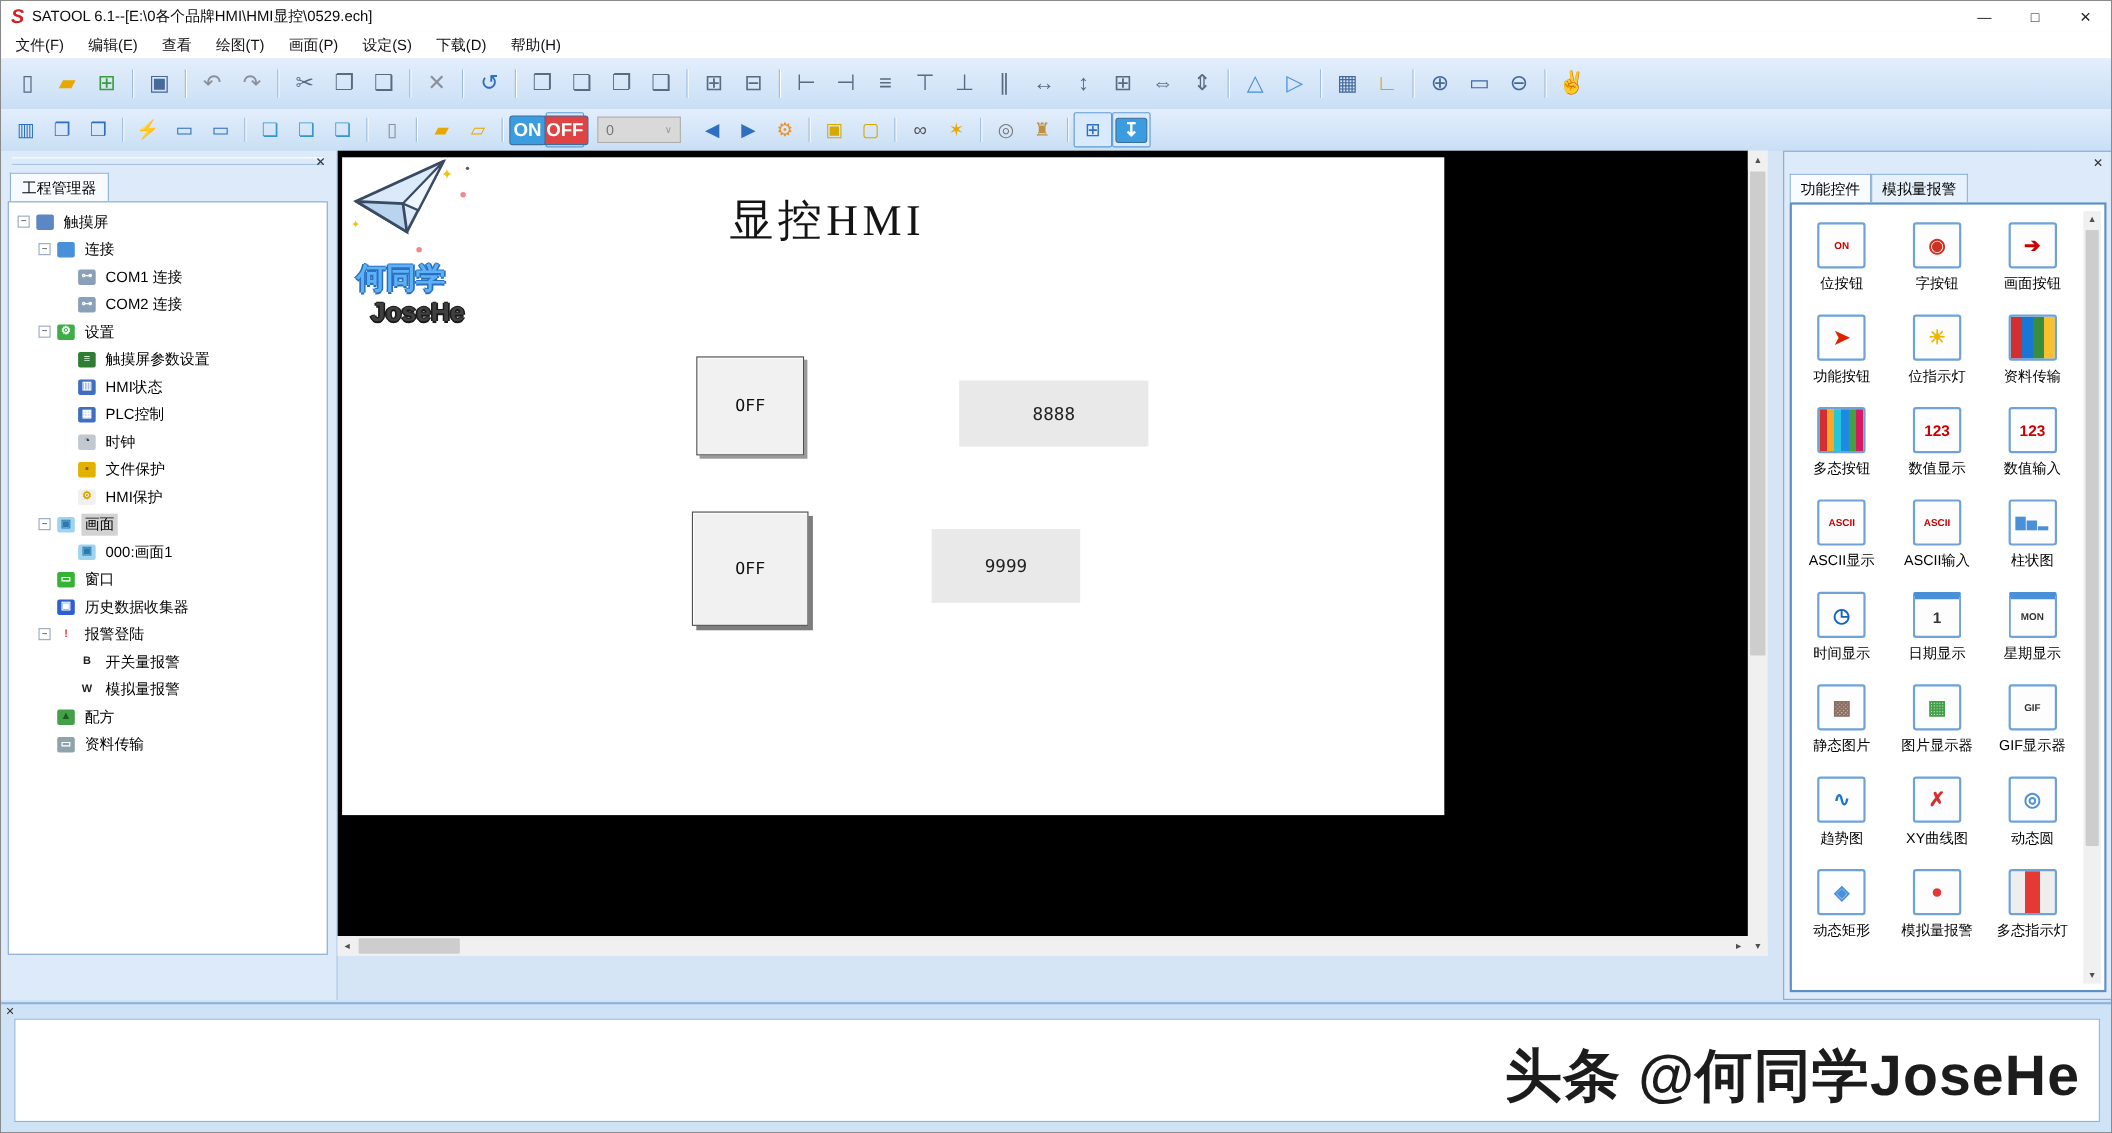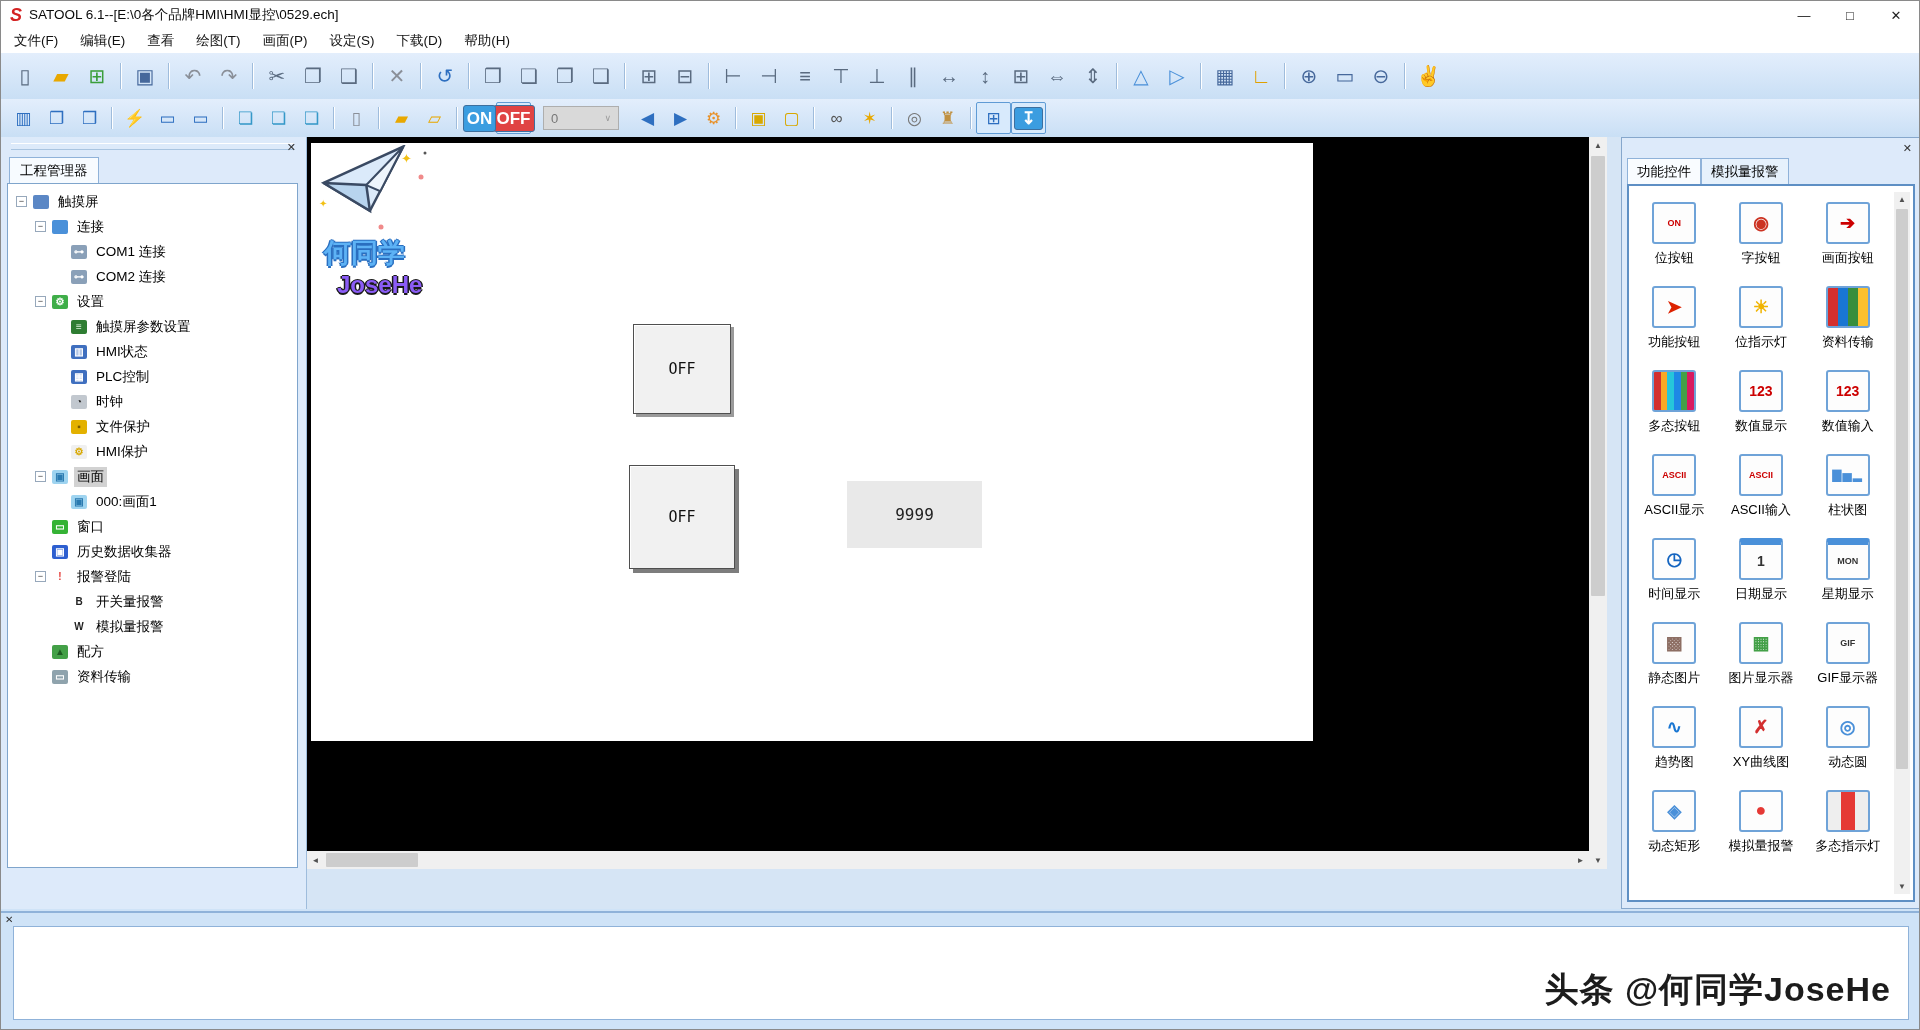--- a/index.html
+++ b/index.html
@@ -52,21 +52,21 @@
   .tlabel{padding:1px 3px;white-space:nowrap;}
   .tlabel.sel{background:#d2d2d2;}
 
   
   .canvas-region{position:absolute;left:306px;top:0;width:1314px;height:772px;background:#d6e5f5;}
   .viewport{position:absolute;left:0;top:0;width:1282px;height:714px;background:#000;}
   .page{position:absolute;left:4px;top:6px;width:1002px;height:598px;background:#fff;}
   .page-title{position:absolute;left:0;right:120px;top:30px;text-align:center;font-family:"Liberation Serif",serif;font-size:40px;color:#141414;letter-spacing:4px;}
   .sticker{position:absolute;left:6px;top:2px;width:120px;height:95px;}
   .name-cn{position:absolute;left:13px;top:92px;font-size:27px;font-weight:bold;color:#5db2f5;text-shadow:-1.5px 0 #2a6fc0,1.5px 0 #2a6fc0,0 -1.5px #2a6fc0,0 1.5px #2a6fc0;}
-  .name-en{position:absolute;left:26px;top:128px;font-size:24px;font-weight:bold;color:#8b5cf6;text-shadow:-1.5px 0 #1a1a1a,1.5px 0 #1a1a1a,0 -1.5px #1a1a1a,0 1.5px #1a1a1a;}
+  .name-en{position:absolute;left:26px;top:128px;font-size:24px;font-weight:bold;color:#404040;text-shadow:-1.5px 0 #1a1a1a,1.5px 0 #1a1a1a,0 -1.5px #1a1a1a,0 1.5px #1a1a1a;}
   .hmi-btn{position:absolute;background:#f1f1f1;border:1px solid #4f4f4f;box-shadow:inset 1px 1px 0 #ffffff,4px 4px 0 #7d7d7d;display:flex;align-items:center;justify-content:center;font-family:"DejaVu Sans Mono",monospace;font-size:15px;color:#111;box-sizing:border-box;}
   #hmi-btn1{left:322px;top:181px;width:98px;height:90px;box-shadow:inset 1px 1px 0 #fff,3px 3px 0 #9a9a9a;}
   #hmi-btn2{left:318px;top:322px;width:106px;height:104px;}
   .hmi-num{position:absolute;background:#e9e9e9;display:flex;align-items:center;justify-content:center;font-family:"DejaVu Sans Mono",monospace;font-size:16px;color:#222;}
   #hmi-num1{left:561px;top:203px;width:172px;height:60px;}
   #hmi-num2{left:536px;top:338px;width:135px;height:67px;}
 
   
   .vscroll{position:absolute;left:1282px;top:0;width:18px;height:732px;background:#f0f0f0;}
   .hscroll{position:absolute;left:0;top:714px;width:1282px;height:18px;background:#f0f0f0;}
@@ -100,21 +100,21 @@
   .clabel{font-size:13px;color:#000;white-space:nowrap;}
   .cp-scroll{position:absolute;right:3px;top:6px;width:16px;bottom:6px;background:#f0f0f0;}
   .cp-scroll .sarrow{left:0;width:16px;height:15px;}
   .cp-scroll .sarrow.down{bottom:0;top:auto;}
   .cp-scroll .sthumb{left:2px;width:12px;top:17px;height:560px;}
 
   
   .bottom-panel{position:absolute;left:0;top:910px;width:1920px;height:118px;background:#cfe3f7;border-top:2px solid #8fb2d9;box-sizing:border-box;}
   .bp-close{position:absolute;left:4px;top:1px;font-size:10px;color:#333;}
   .bp-area{position:absolute;left:12px;top:13px;right:12px;bottom:9px;background:#fff;border:1px solid #8fb2d9;}
-  .watermark{position:absolute;right:30px;bottom:16px;font-size:34px;font-weight:bold;color:#1c1c1c;letter-spacing:1px;text-shadow:0 0 6px #ffffff;}
+  .watermark{position:absolute;right:30px;bottom:16px;font-size:52px;font-weight:bold;color:#1c1c1c;letter-spacing:1px;text-shadow:0 0 6px #ffffff;}
 </style>
 </head>
 <body>
 
 <div id="app" title="SATOOL 6.1--[E:\0各个品牌HMI\HMI显控\0529.ech]">
 
   <div class="titlebar">
     <span class="logo">S</span>
     <span class="title-text">SATOOL 6.1--[E:\0各个品牌HMI\HMI显控\0529.ech]</span>
     <div class="win-controls">
@@ -532,36 +532,38 @@
             <span class="expander"></span>
             <span class="ticon" style="background: rgb(143, 163, 173); color: rgb(255, 255, 255);">▭</span>
             <span class="tlabel">资料传输</span>
           </div>
         </div>
     </div>
 
     <div class="canvas-region">
       <div class="viewport">
         <div class="page">
+          <div class="page-title">显控HMI</div>
           <svg class="sticker" viewBox="0 0 120 95">
             <g transform="rotate(-8 50 45)">
               <polygon points="8,32 92,7 50,66" fill="#dbeafa" stroke="#3a4a63" stroke-width="2.5"></polygon>
               <polygon points="8,32 50,40 50,66" fill="#b8d4ee" stroke="#3a4a63" stroke-width="2.5"></polygon>
               <polygon points="50,40 92,7 63,48" fill="#eef5fc" stroke="#3a4a63" stroke-width="2"></polygon>
             </g>
             <text x="84" y="18" fill="#f2c014" font-size="13">✦</text>
             <text x="2" y="62" fill="#f2c014" font-size="10">✦</text>
             <circle cx="104" cy="32" r="2.5" fill="#f08a8a"></circle>
             <circle cx="64" cy="82" r="2.5" fill="#f08a8a"></circle>
             <circle cx="108" cy="8" r="1.5" fill="#555"></circle>
           </svg>
           <div class="name-cn">何同学</div>
           <div class="name-en">JoseHe</div>
           <div class="hmi-btn" id="hmi-btn1">OFF</div>
           <div class="hmi-btn" id="hmi-btn2">OFF</div>
+          <div class="hmi-num" id="hmi-num1">8888</div>
           <div class="hmi-num" id="hmi-num2">9999</div>
         </div>
       </div>
 
       <div class="vscroll">
         <span class="sarrow" style="top:0">▲</span>
         <span class="sthumb"></span>
         <span class="sarrow down">▼</span>
       </div>
       <div class="hscroll">

